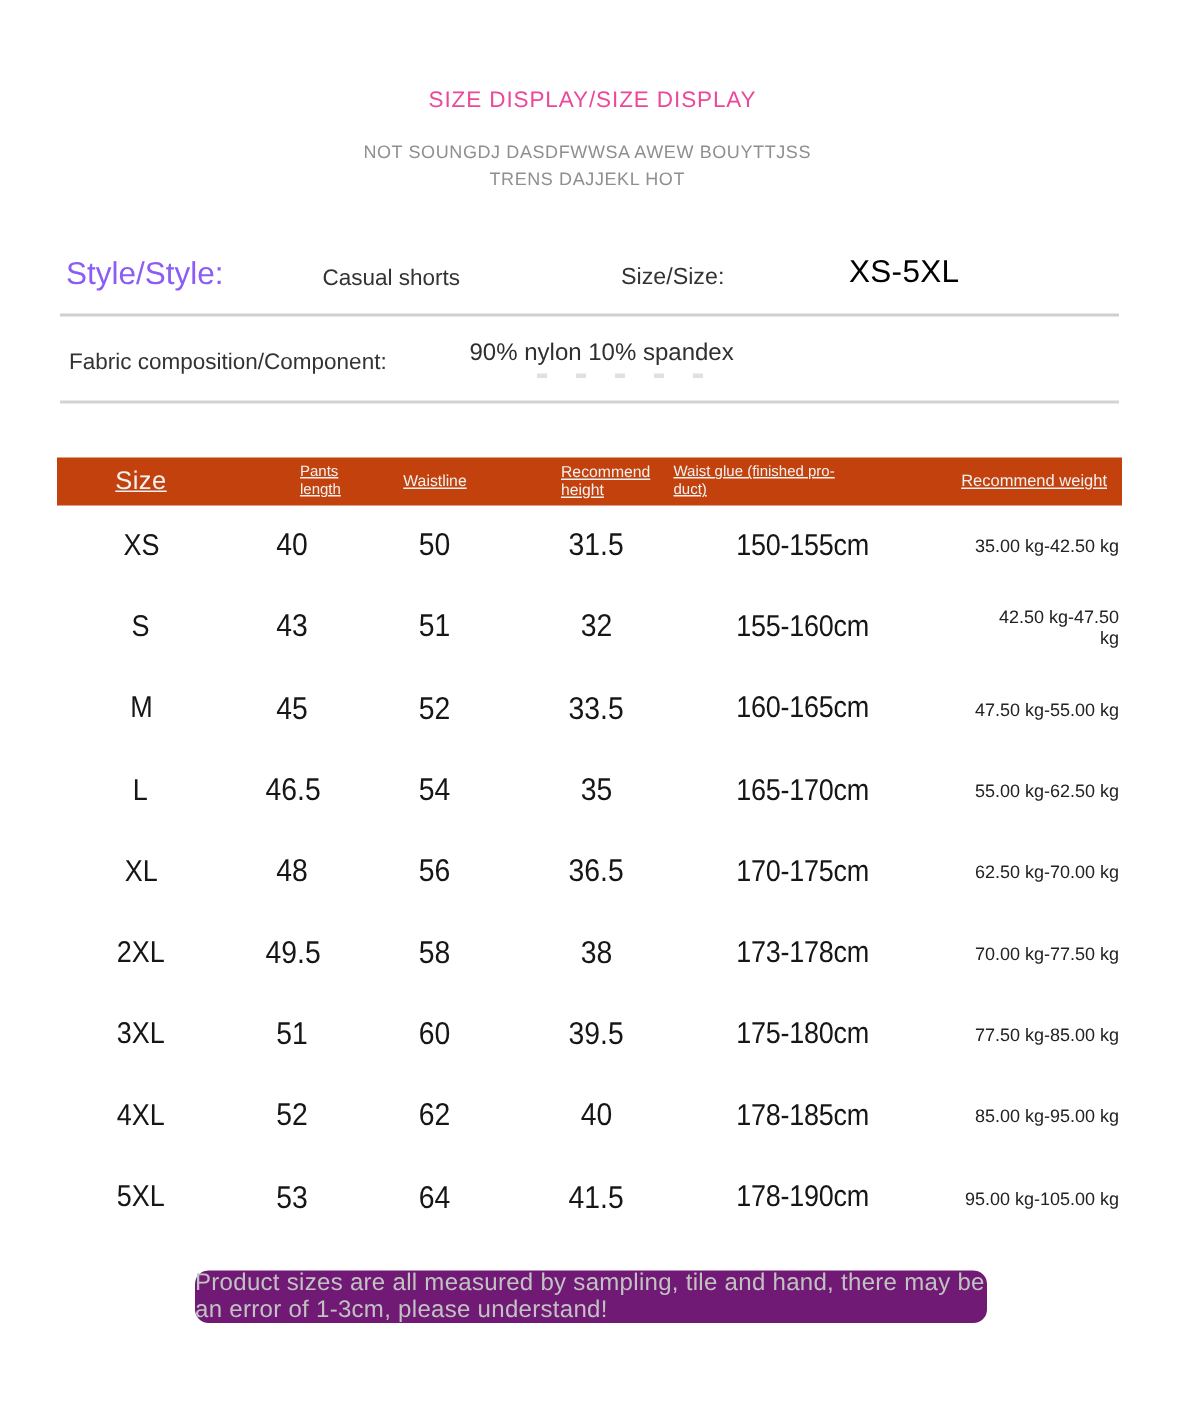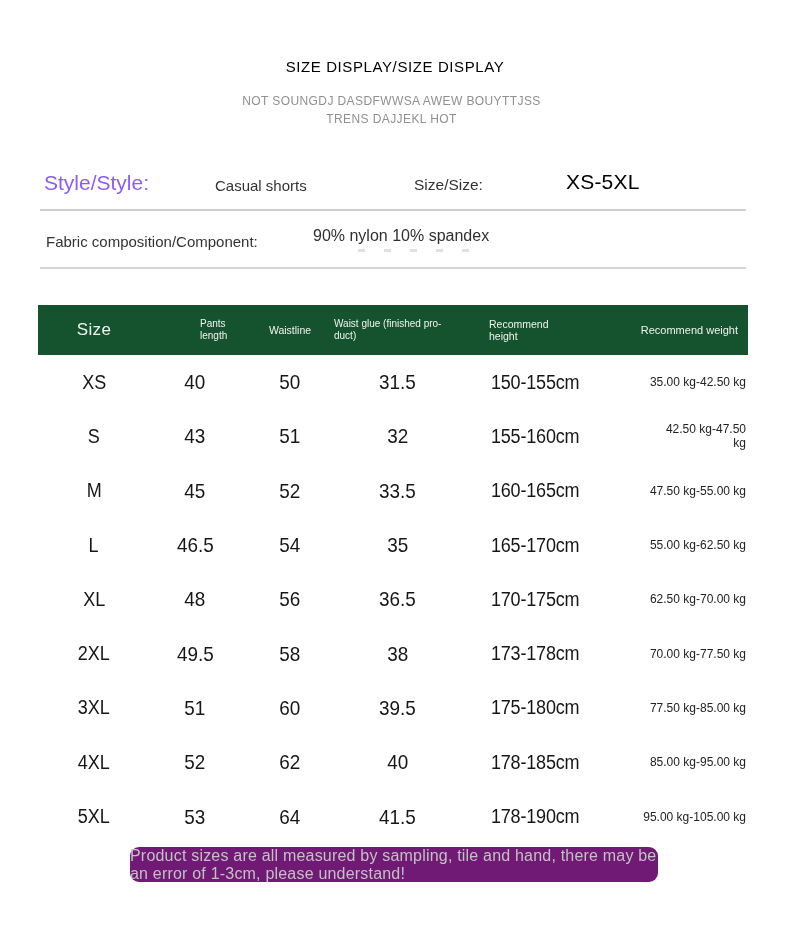--- a/index.html
+++ b/index.html
@@ -11,21 +11,21 @@
     color:#333;
     overflow:hidden;
   }
   .abs{position:absolute;}
 
   
   .main-title{
     left:0;top:58px;width:790px;
     text-align:center;
     font-size:15px;font-weight:500;
-    letter-spacing:.6px;color:#000000;
+    letter-spacing:.6px;color:#ec4899;
   }
   .sub-title{
     left:0;top:92px;width:783px;
     text-align:center;
     font-size:12px;color:#8f8f8f;
     letter-spacing:.4px;line-height:18px;
     white-space:pre-line;
   }
 
   
@@ -45,23 +45,24 @@
   }
 
   
   .size-table{left:38px;top:305px;width:710px;}
   .grid-row{
     display:grid;
     grid-template-columns:112px 90px 100px 115px 150px 143px;
     align-items:center;
   }
   .table-header{
-    height:50px;
-    background:#14532d;
+    height:32px;
+    background:#c2410c;
     color:#f2f2f2;
+    text-decoration:underline;
   }
   .th{display:flex;align-items:center;justify-content:center;height:100%;}
   .th-size{font-size:17px;letter-spacing:.3px;}
   .th-small{font-size:10px;line-height:12px;}
   .th-pants{justify-content:flex-end;padding-left:24px;}
   .th-pants span{display:inline-block;width:40px;}
   .th-waistline{font-size:10.5px;}
   .th-glue{justify-content:flex-start;}
   .th-glue span{display:inline-block;width:126px;margin-left:-6px;}
   .th-height{justify-content:flex-start;padding-left:34px;font-size:10.5px;}
@@ -112,25 +113,25 @@
   <div class="abs divider divider-2"></div>
 
   <div class="abs size-table">
 
     <div class="grid-row table-header">
       <div class="th th-size">Size</div>
       <div class="th th-small th-pants">
           <span>Pants length</span>
         </div>
       <div class="th th-waistline">Waistline</div>
+      <div class="th th-height">
+          <span>Recommend height</span>
+        </div>
       <div class="th th-small th-glue">
           <span>Waist glue (finished pro-duct)</span>
-        </div>
-      <div class="th th-height">
-          <span>Recommend height</span>
         </div>
       <div class="th th-weight">Recommend weight</div>
     </div>
 
     <div class="table-body">
 
       <div class="grid-row">
         <div class="td td-size"><span class="cond">XS</span></div>
         <div class="td td-num"><span class="cond">40</span></div>
         <div class="td td-num"><span class="cond">50</span></div>

